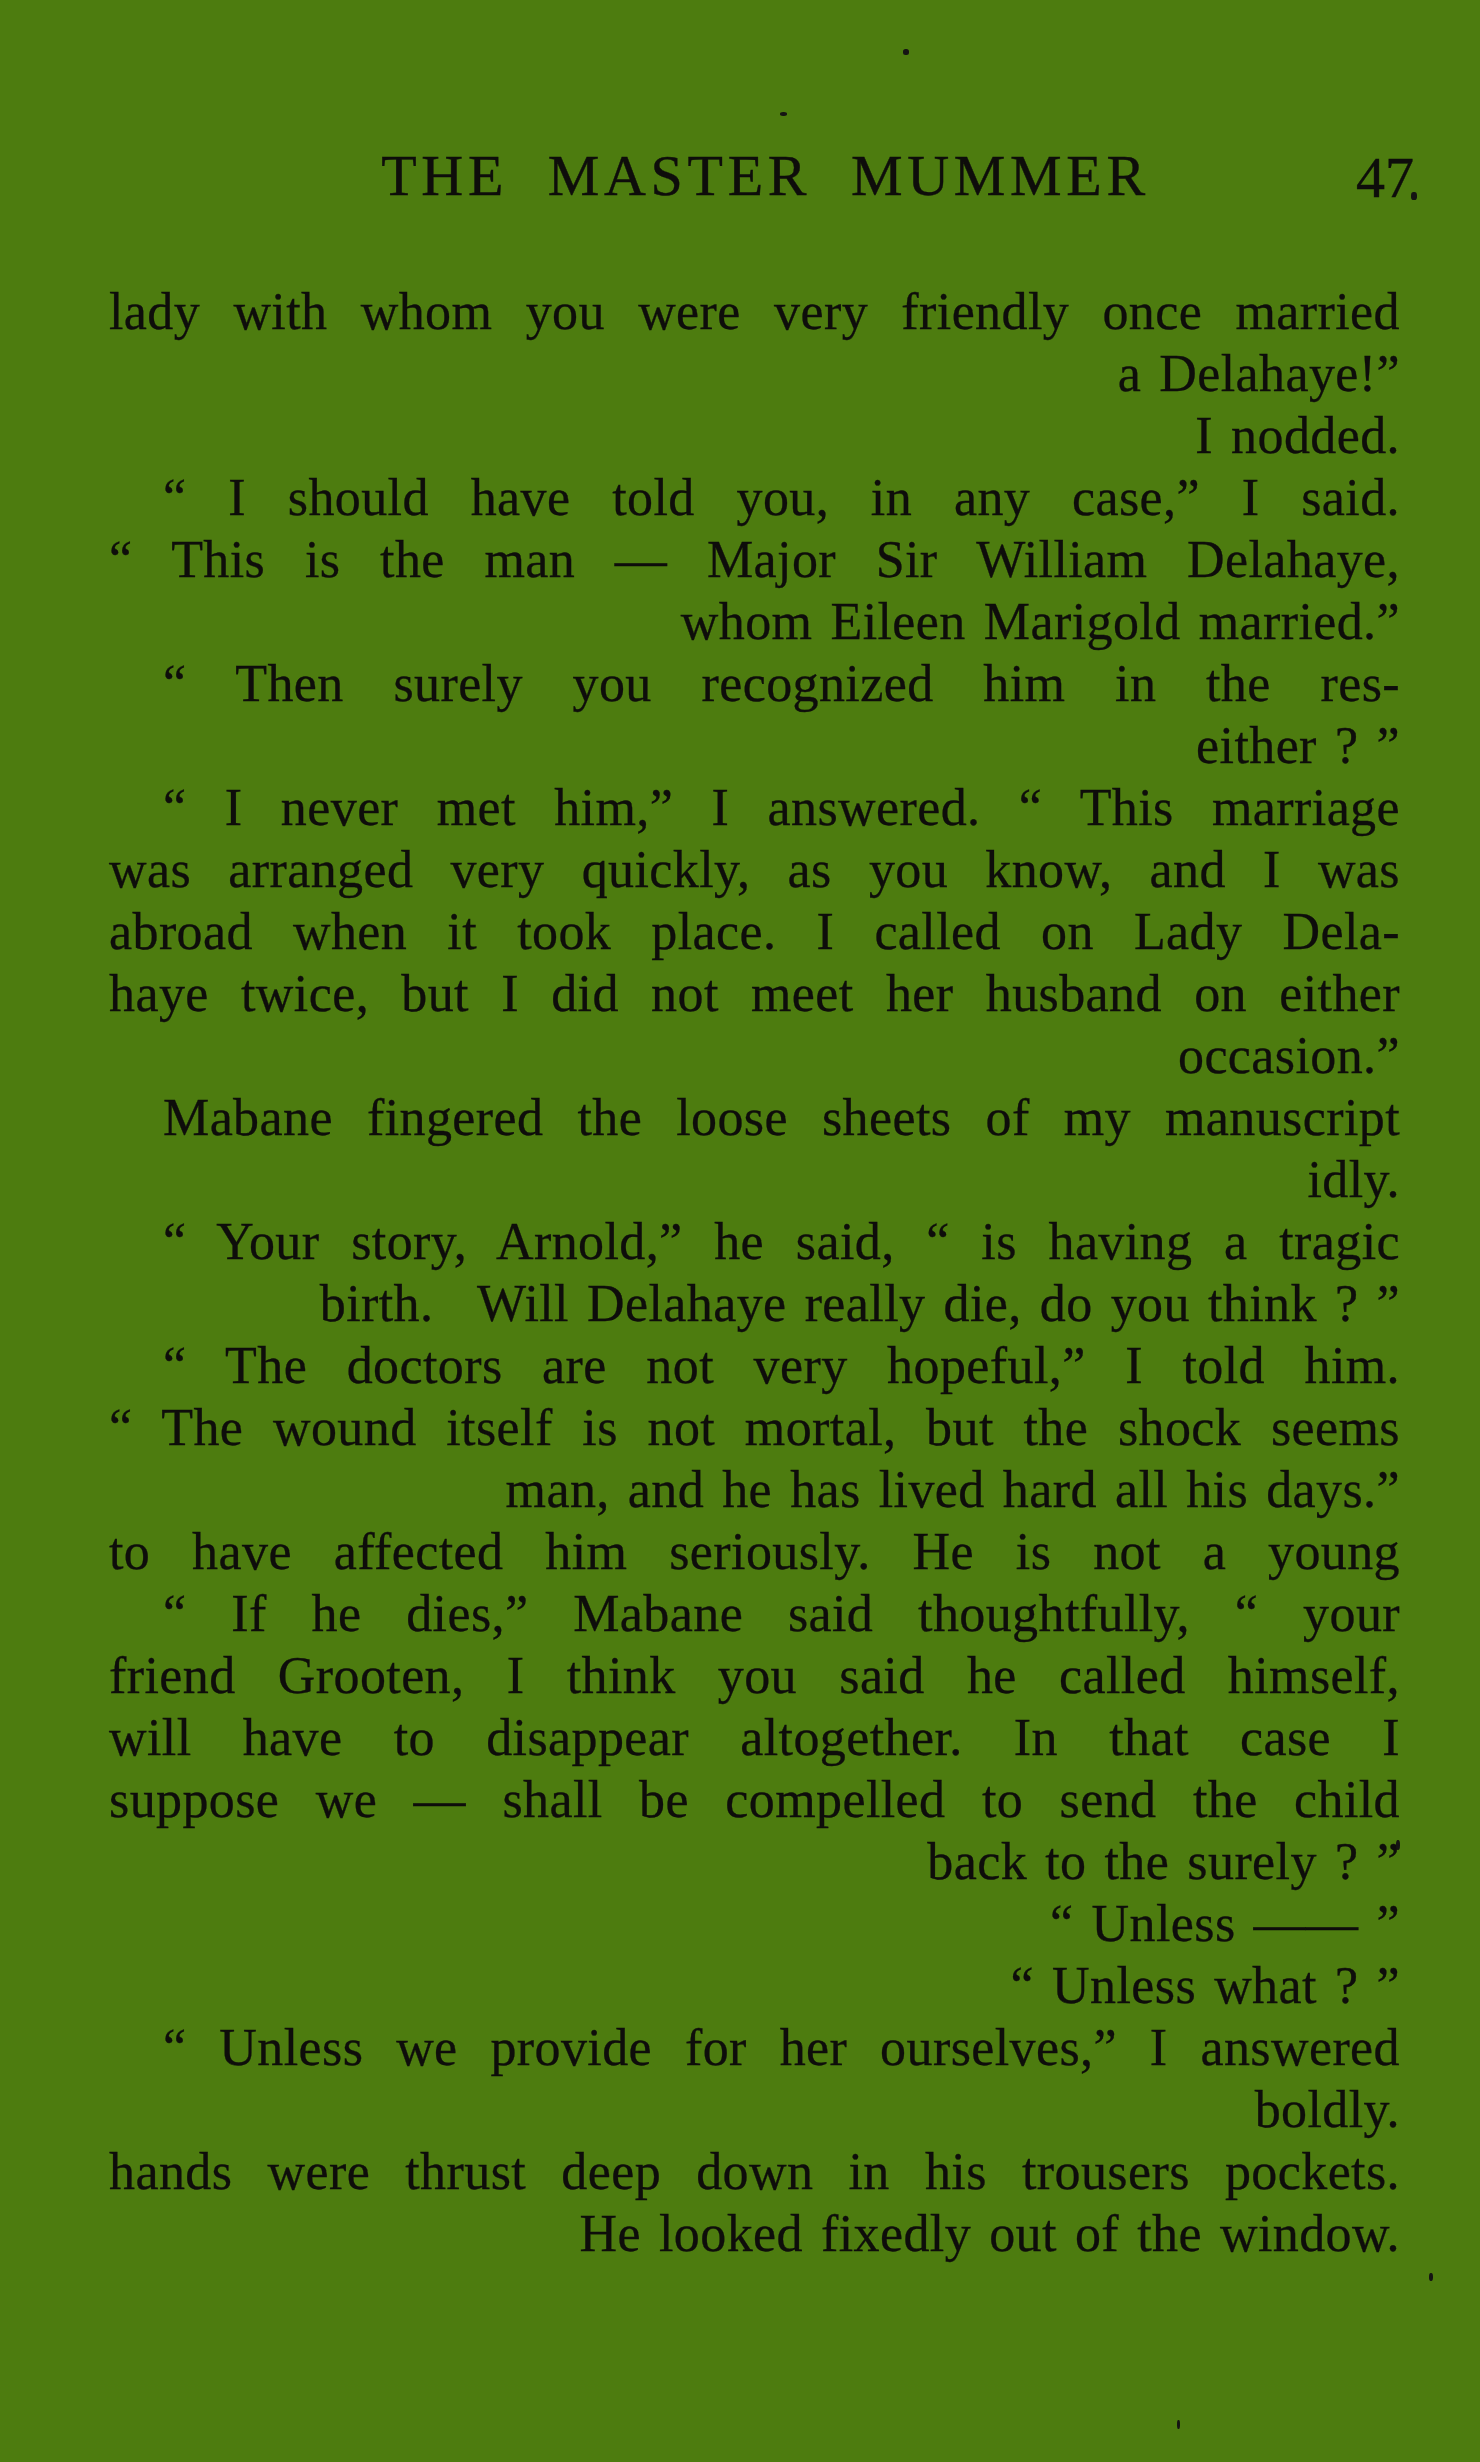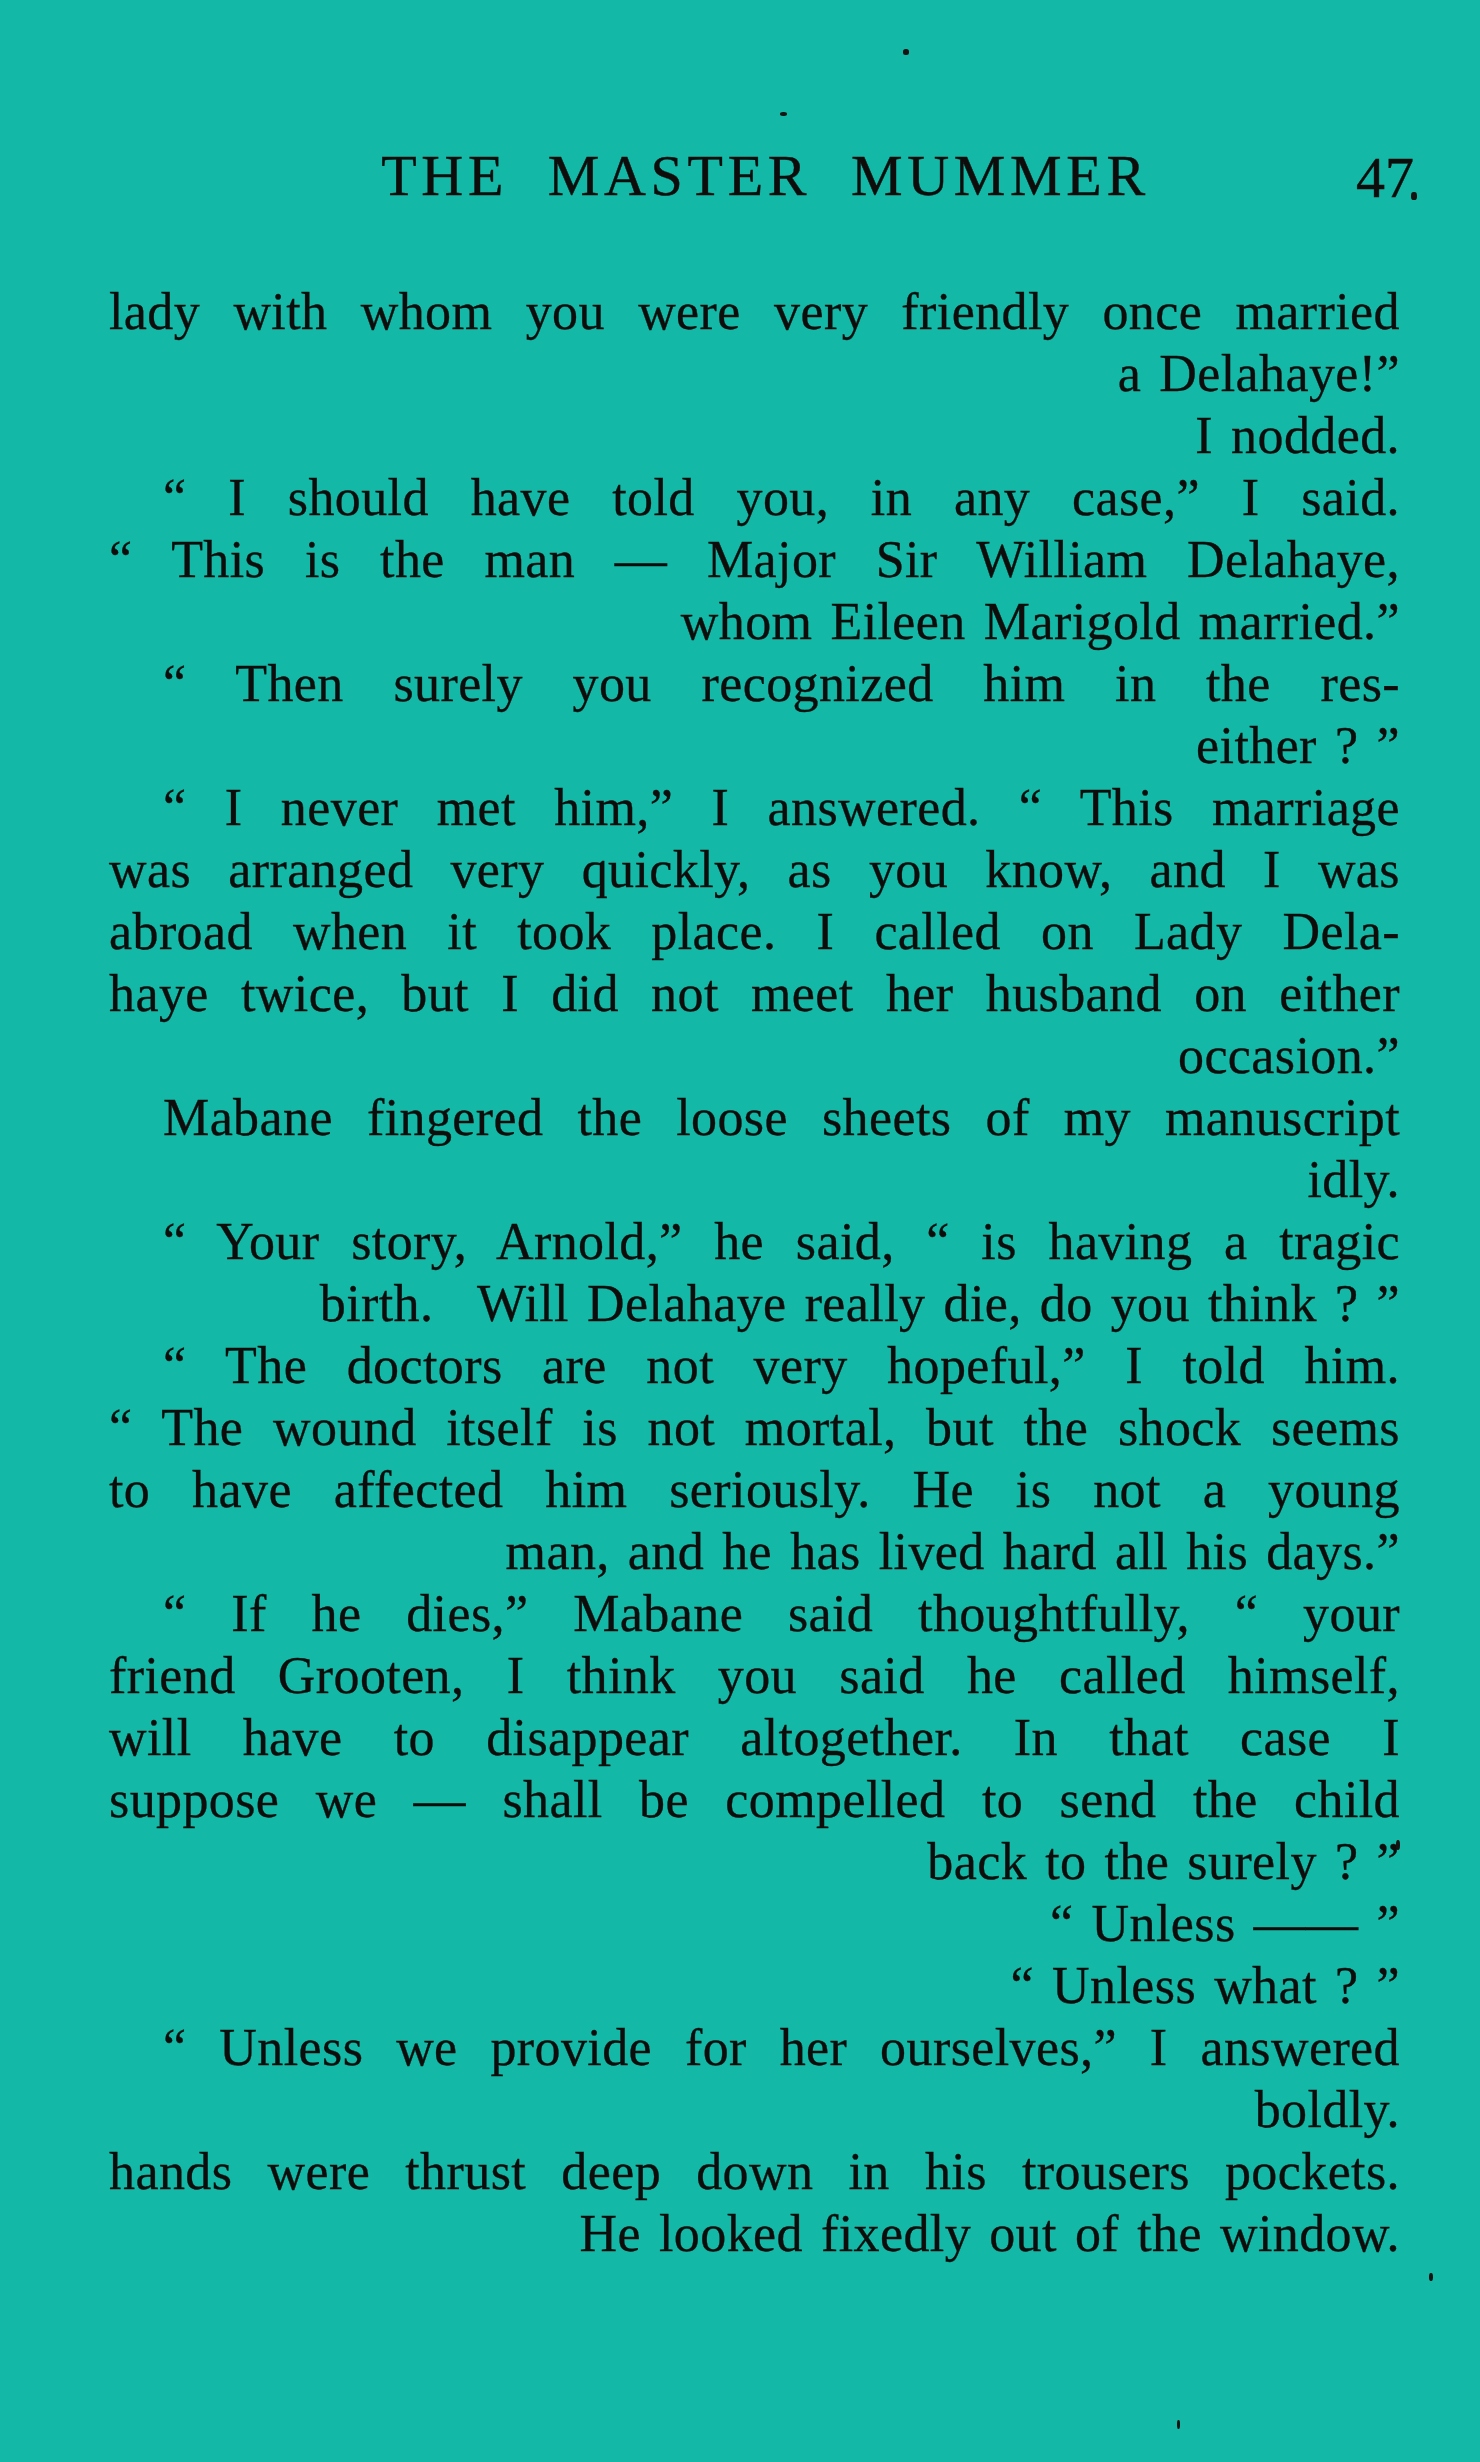--- a/index.html
+++ b/index.html
@@ -1,20 +1,20 @@
 <!DOCTYPE html>
 <html style="font-size:15px"><head>
 <meta charset="utf-8">
 <style>
   html, body { margin: 0; padding: 0; background: #e8e8e8; }
   .page {
     position: relative;
     width: 1481px;
     height: 2462px;
-    background: #14b8a6;
+    background: #4d7c0f;
     font-family: "Liberation Serif", serif;
     color: #0e0d0b;
     overflow: hidden;
   }
   .running-head {
     position: absolute;
     top: 147px;
     left: 0;
     width: 100%;
     height: 65px;
@@ -94,22 +94,22 @@
       <div class="line justify">was arranged very quickly, as you know, and I was</div>
       <div class="line justify">abroad when it took place. I called on Lady Dela-</div>
       <div class="line justify">haye twice, but I did not meet her husband on either</div>
       <div class="line">occasion.”</div>
       <div class="line indent justify">Mabane fingered the loose sheets of my manuscript</div>
       <div class="line">idly.</div>
       <div class="line indent justify">“ Your story, Arnold,” he said, “ is having a tragic</div>
       <div class="line">birth.  Will Delahaye really die, do you think ? ”</div>
       <div class="line indent justify">“ The doctors are not very hopeful,” I told him.</div>
       <div class="line justify">“ The wound itself is not mortal, but the shock seems</div>
+      <div class="line">man, and he has lived hard all his days.”</div>
       <div class="line justify">to have affected him seriously. He is not a young</div>
-      <div class="line">man, and he has lived hard all his days.”</div>
       <div class="line indent justify">“ If he dies,” Mabane said thoughtfully, “ your</div>
       <div class="line justify">friend Grooten, I think you said he called himself,</div>
       <div class="line justify">will have to disappear altogether. In that case I</div>
       <div class="line justify">suppose we — shall be compelled to send the child</div>
       <div class="line">back to the surely ? ”</div>
       <div class="line indent">“ Unless —— ”</div>
       <div class="line indent">“ Unless what ? ”</div>
       <div class="line indent justify">“ Unless we provide for her ourselves,” I answered</div>
       <div class="line">boldly.</div>
       <div class="line justify">hands were thrust deep down in his trousers pockets.</div>

